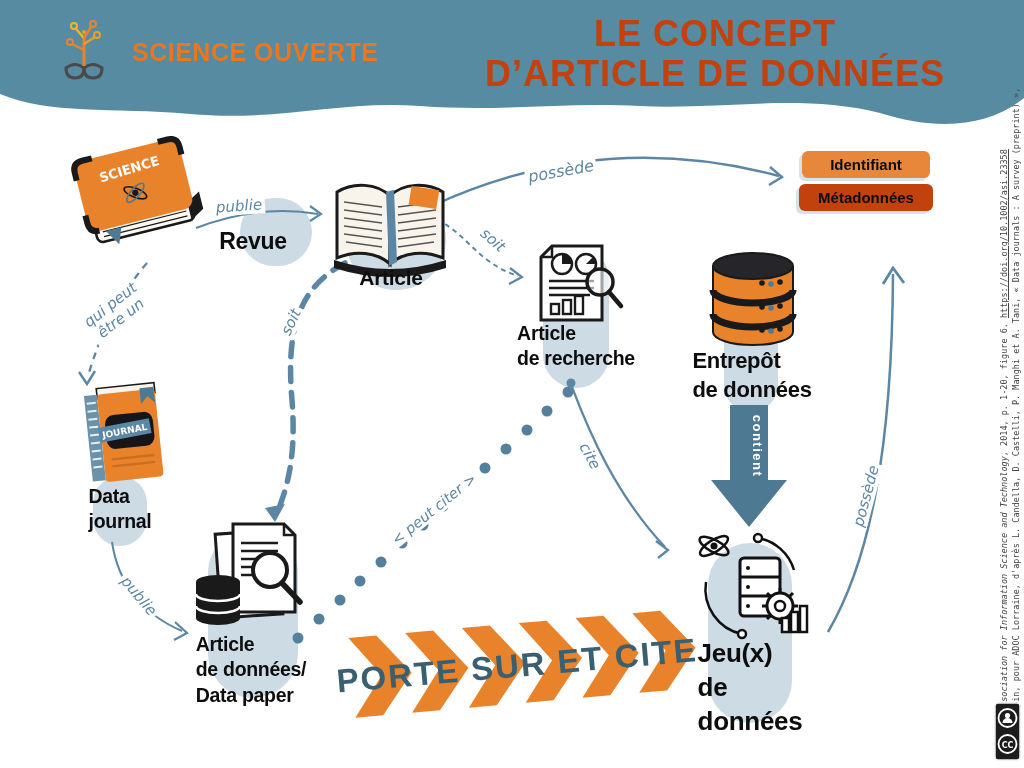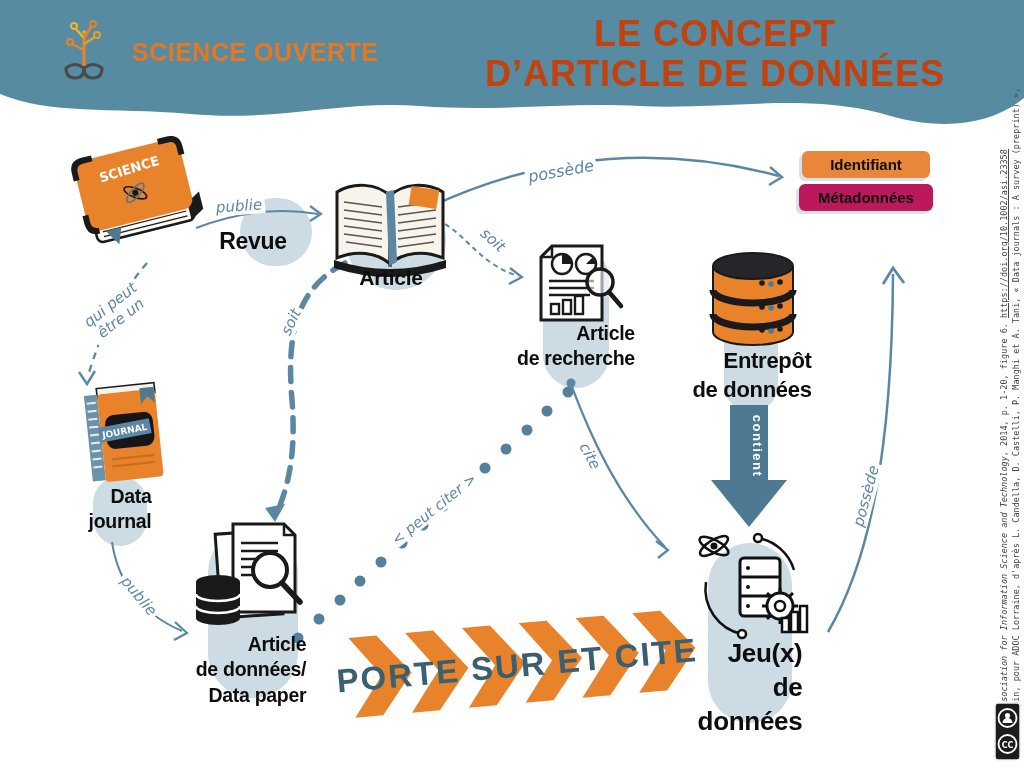--- a/index.html
+++ b/index.html
@@ -11,21 +11,21 @@
   #logo .txt{margin-left:9px;}
   #brand{font-size:25px;font-weight:bold;color:#e87722;letter-spacing:.5px;}
   #brand-sub{font-size:17px;font-weight:bold;color:#cfd8dd;margin-top:2px;}
   #title{position:absolute;left:430px;top:14px;width:570px;text-align:center;z-index:3;
          color:#c2410c;font-weight:bold;letter-spacing:1px;}
   #title .t1{font-size:36px;line-height:1.1;}
   #title .t2{font-size:36px;line-height:1.1;}
   
   #arrows{position:absolute;left:0;top:0;z-index:2;}
   .icon{position:absolute;z-index:4;}
-  .nlabel{position:absolute;z-index:5;transform:translate(-50%,0);text-align:right;
+  .nlabel{position:absolute;z-index:5;transform:translate(-50%,0);text-align:left;
           font-weight:bold;color:#0d0d0d;line-height:1.3;letter-spacing:-.3px;}
   .hand{position:absolute;z-index:6;font-family:"DejaVu Sans",sans-serif;font-style:italic;
         color:#5b87a5;font-size:15px;white-space:nowrap;background:#fff;padding:0 3px;}
   .attr{position:absolute;z-index:5;display:flex;align-items:center;justify-content:center;
         border-radius:6px;font-weight:bold;font-size:15px;color:#0d0d0d;
         box-shadow:-3px 3px 0 rgba(141,170,188,.35);}
   #porte{position:absolute;left:336px;top:646px;width:380px;z-index:6;
          transform:rotate(-5deg);font-size:33px;font-weight:bold;color:#3a5f70;
          letter-spacing:2px;white-space:nowrap;}
   
@@ -280,21 +280,21 @@
     <div>Entrepôt</div>
     <div>de données</div>
   </div>
   <div class="nlabel" style="left:750px;top:637px;font-size:26px;">
     <div>Jeu(x)</div>
     <div>de</div>
     <div>données</div>
   </div>
 
   <div class="attr" style="left:802px;top:151px;width:128px;height:27px;background:#e8873a;">Identifiant</div>
-  <div class="attr" style="left:799px;top:184px;width:134px;height:27px;background:#be185d;">Métadonnées</div>
+  <div class="attr" style="left:799px;top:184px;width:134px;height:27px;background:#c2410c;">Métadonnées</div>
 
   <div class="hand" style="left:239px;top:206px;transform:translate(-50%,-50%) rotate(-4deg);">publie</div>
   <div class="hand" style="left:561px;top:171px;font-size:16px;transform:translate(-50%,-50%) rotate(-10deg);">possède</div>
   <div class="hand" style="left:493px;top:240px;transform:translate(-50%,-50%) rotate(42deg);">soit</div>
   <div class="hand" style="left:116px;top:312px;text-align:center;line-height:1.15;transform:translate(-50%,-50%) rotate(-38deg);">
     <div>qui peut</div>
     <div>être un</div>
   </div>
   <div class="hand" style="left:291px;top:322px;transform:translate(-50%,-50%) rotate(-65deg);">soit</div>
   <div class="hand" style="left:139px;top:596px;transform:translate(-50%,-50%) rotate(50deg);">publie</div>

